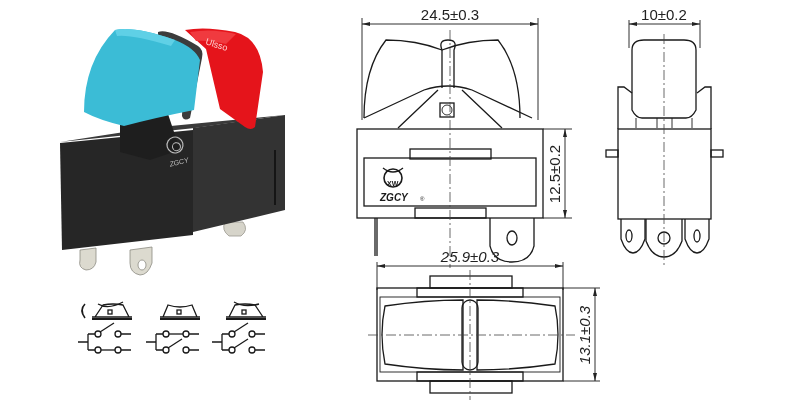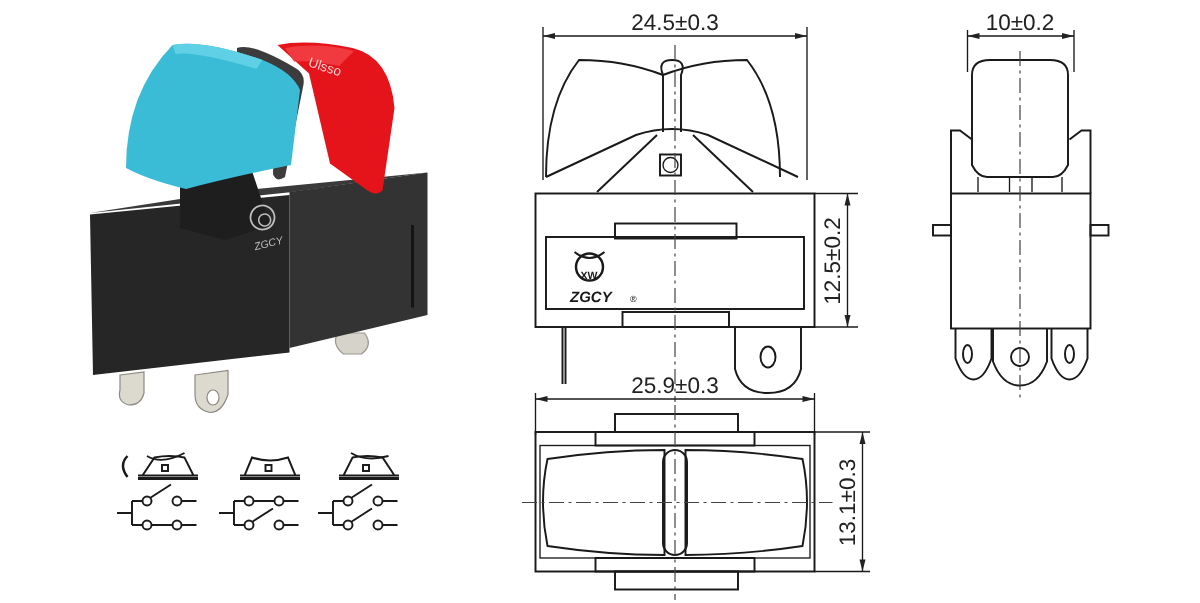--- a/index.html
+++ b/index.html
@@ -144,21 +144,21 @@
 
     <line class="thin" x1="193" y1="129" x2="222" y2="129"></line>
     <line class="thin" x1="193" y1="218" x2="222" y2="218"></line>
     <line class="thin" x1="215" y1="129" x2="215" y2="218"></line>
     <polygon points="215,129 213,137 217,137" fill="#222"></polygon>
     <polygon points="215,218 213,210 217,210" fill="#222"></polygon>
     <text class="dim" x="0" y="0" transform="translate(210,174) rotate(-90)" text-anchor="middle">12.5±0.2</text>
   </svg>
 </div>
 
-<div class="abs" style="left:600px;top:0;width:200px;height:270px;">
+<div class="abs" style="left:584px;top:0;width:200px;height:270px;">
   <svg width="200" height="270" viewBox="0 0 200 270">
     <line class="thin" x1="45" y1="20" x2="45" y2="48"></line>
     <line class="thin" x1="116" y1="20" x2="116" y2="48"></line>
     <line class="thin" x1="45" y1="24" x2="116" y2="24"></line>
     <polygon points="45,24 53,22 53,26" fill="#222"></polygon>
     <polygon points="116,24 108,22 108,26" fill="#222"></polygon>
     <text class="dim" x="80" y="20" text-anchor="middle">10±0.2</text>
 
     <path class="stroke" d="M48,50 q0,-10 12,-10 l40,0 q12,0 12,10 l0,60 q-4,8 -10,8 l-44,0 q-6,0 -10,-8z"></path>
     <line class="thin" x1="52" y1="118" x2="52" y2="128"></line>
@@ -176,21 +176,21 @@
     <path class="stroke" d="M37,219 l0,20 q5,14 12,14 q7,0 12,-14 l0,-20"></path>
     <ellipse class="stroke" cx="45" cy="236" rx="3" ry="6"></ellipse>
     <path class="stroke" d="M62,219 l0,22 q6,16 18,16 q12,0 18,-16 l0,-22"></path>
     <circle class="stroke" cx="80" cy="238" r="6"></circle>
     <path class="stroke" d="M101,219 l0,20 q5,14 12,14 q7,0 12,-14 l0,-20"></path>
     <ellipse class="stroke" cx="113" cy="236" rx="3" ry="6"></ellipse>
     <line class="center" x1="80" y1="34" x2="80" y2="268"></line>
   </svg>
 </div>
 
-<div class="abs" style="left:340px;top:250px;width:260px;height:152px;">
+<div class="abs" style="left:360px;top:250px;width:260px;height:152px;font-style:italic;">
   <svg width="260" height="152" viewBox="0 0 260 152">
     <line class="thin" x1="17" y1="12" x2="17" y2="40"></line>
     <line class="thin" x1="203" y1="12" x2="203" y2="40"></line>
     <line class="thin" x1="17" y1="16" x2="203" y2="16"></line>
     <polygon points="17,16 25,14 25,18" fill="#222"></polygon>
     <polygon points="203,16 195,14 195,18" fill="#222"></polygon>
     <text class="dim" x="110" y="12" text-anchor="middle">25.9±0.3</text>
 
     <rect class="stroke" x="70" y="26" width="82" height="12"></rect>
     <rect class="stroke" x="70" y="131" width="82" height="12"></rect>

